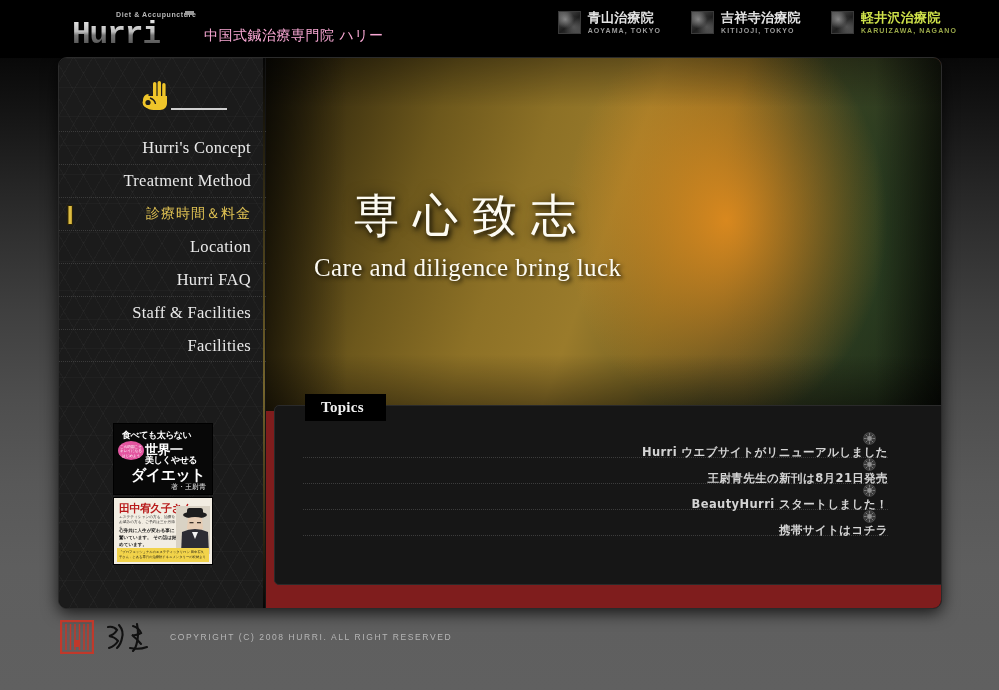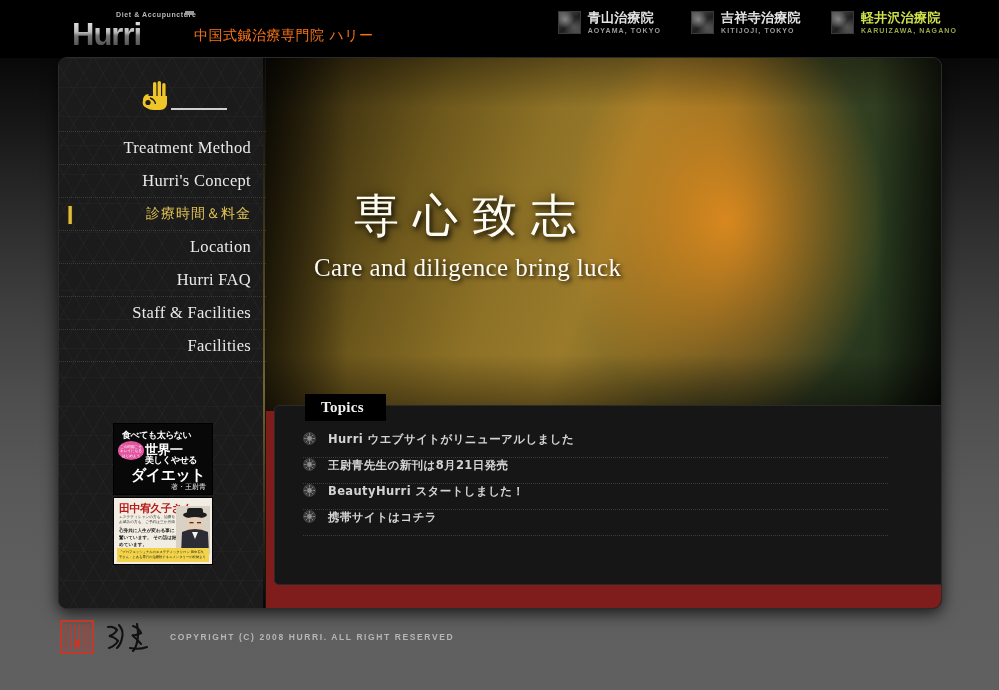--- a/index.html
+++ b/index.html
@@ -34,28 +34,28 @@
     white-space: nowrap;
   }
   .logo-tag-dash {
     position: absolute; right: -14px; top: 3px;
     width: 9px; height: 4px; background: #9a9a9a;
   }
   .logo-word {
     position: absolute; left: 0; top: 9px;
     font-size: 31px; font-weight: bold;
     letter-spacing: -1px;
-    font-family: Liberation Sans, sans-serif;
+    font-family: Liberation Mono, monospace;
     background: linear-gradient(180deg,#f2f2f2 0%,#bdbdbd 42%,#767676 52%,#3d3d3d 100%);
     -webkit-background-clip: text; background-clip: text;
     -webkit-text-fill-color: transparent; color: #cfcfcf;
   }
   .brand-jp {
-    margin-left: 14px; padding-bottom: 5px;
-    font-size: 14px; color: #f97316;
+    margin-left: 24px; padding-bottom: 5px;
+    font-size: 14px; color: #f9a8d4;
     letter-spacing: .5px;
     font-family: "DejaVu Sans", sans-serif;
   }
 
   .clinics { position: absolute; right: 42px; top: 11px; display: flex; gap: 30px; }
   .clinic { display: flex; align-items: center; gap: 7px; cursor: pointer; }
   .clinic-thumb {
     width: 23px; height: 23px; flex: none;
     border: 1px solid #3a3a3a;
     background:
@@ -201,22 +201,22 @@
   .topics-tab {
     position: absolute; left: 30px; top: -12px;
     background: #000; padding: 4px 22px 5px 16px;
   }
   .topics-tab-label {
     font-family: "Liberation Serif", serif;
     font-size: 15px; color: #f0f0f0; letter-spacing:.3px;
   }
   .topic-list { position: absolute; left: 28px; top: 26px; width: 585px; }
   .topic-row {
-    display: flex; align-items: flex-start; height: 26px;
-    border-bottom: 1px dotted #3c3c3c; cursor: pointer;
+    display: flex; align-items: flex-end; height: 26px;
+    border-bottom: 1px dotted #3c3c3c; cursor: pointer; flex-direction: column;
   }
   .topic-bullet { width: 13px; height: 13px; flex: none; margin-right: 12px; }
   .topic-text {
     font-family: "DejaVu Sans", sans-serif;
     font-size: 11.5px; color: #d4d4d4; letter-spacing: .4px;
   }
   .scroll {
     position: absolute; right: 22px; top: 22px; width: 18px; height: 122px;
   }
   .scroll-track {
@@ -233,21 +233,21 @@
     background: linear-gradient(135deg,#fff,#888);
     transform: rotate(45deg);
   }
 
   
   #footer { position: absolute; left: 60px; top: 620px; display:flex; align-items:center; gap:10px; }
   .seal { width: 34px; height: 34px; }
   .calli { width: 48px; height: 30px; }
   .copy {
     margin-left: 8px; font-size: 8.5px; color: #b6b6b6;
-    letter-spacing: 1.6px; font-weight: bold;
+    letter-spacing: 1.6px; font-weight: normal;
   }
 </style>
 </head>
 <body>
 
 <div id="header">
   <div class="brand-wrap">
     <div class="logo-block">
       <div class="logo-tag">Diet &amp; Accupuncture</div>
       <div class="logo-tag-dash"></div>
@@ -296,25 +296,25 @@
         </g>
         <circle cx="7" cy="22.5" r="2.6" fill="#1b1b1b"></circle>
         <path d="M9 18 C12 19 14 21 14.5 24" stroke="#1b1b1b" stroke-width="1.4" fill="none"></path>
       </svg>
       <div class="hand-line"></div>
     </div>
 
     <div class="nav">
       <div class="nav-item">
 
+        <span class="nav-label">Hurri's Concept</span>
+      </div>
+      <div class="nav-item">
+
         <span class="nav-label">Treatment Method</span>
-      </div>
-      <div class="nav-item">
-
-        <span class="nav-label">Hurri's Concept</span>
       </div>
       <div class="nav-item jp active">
         <span class="nav-mark"></span>
         <span class="nav-label">診療時間＆料金</span>
       </div>
       <div class="nav-item">
 
         <span class="nav-label">Location</span>
       </div>
       <div class="nav-item">

